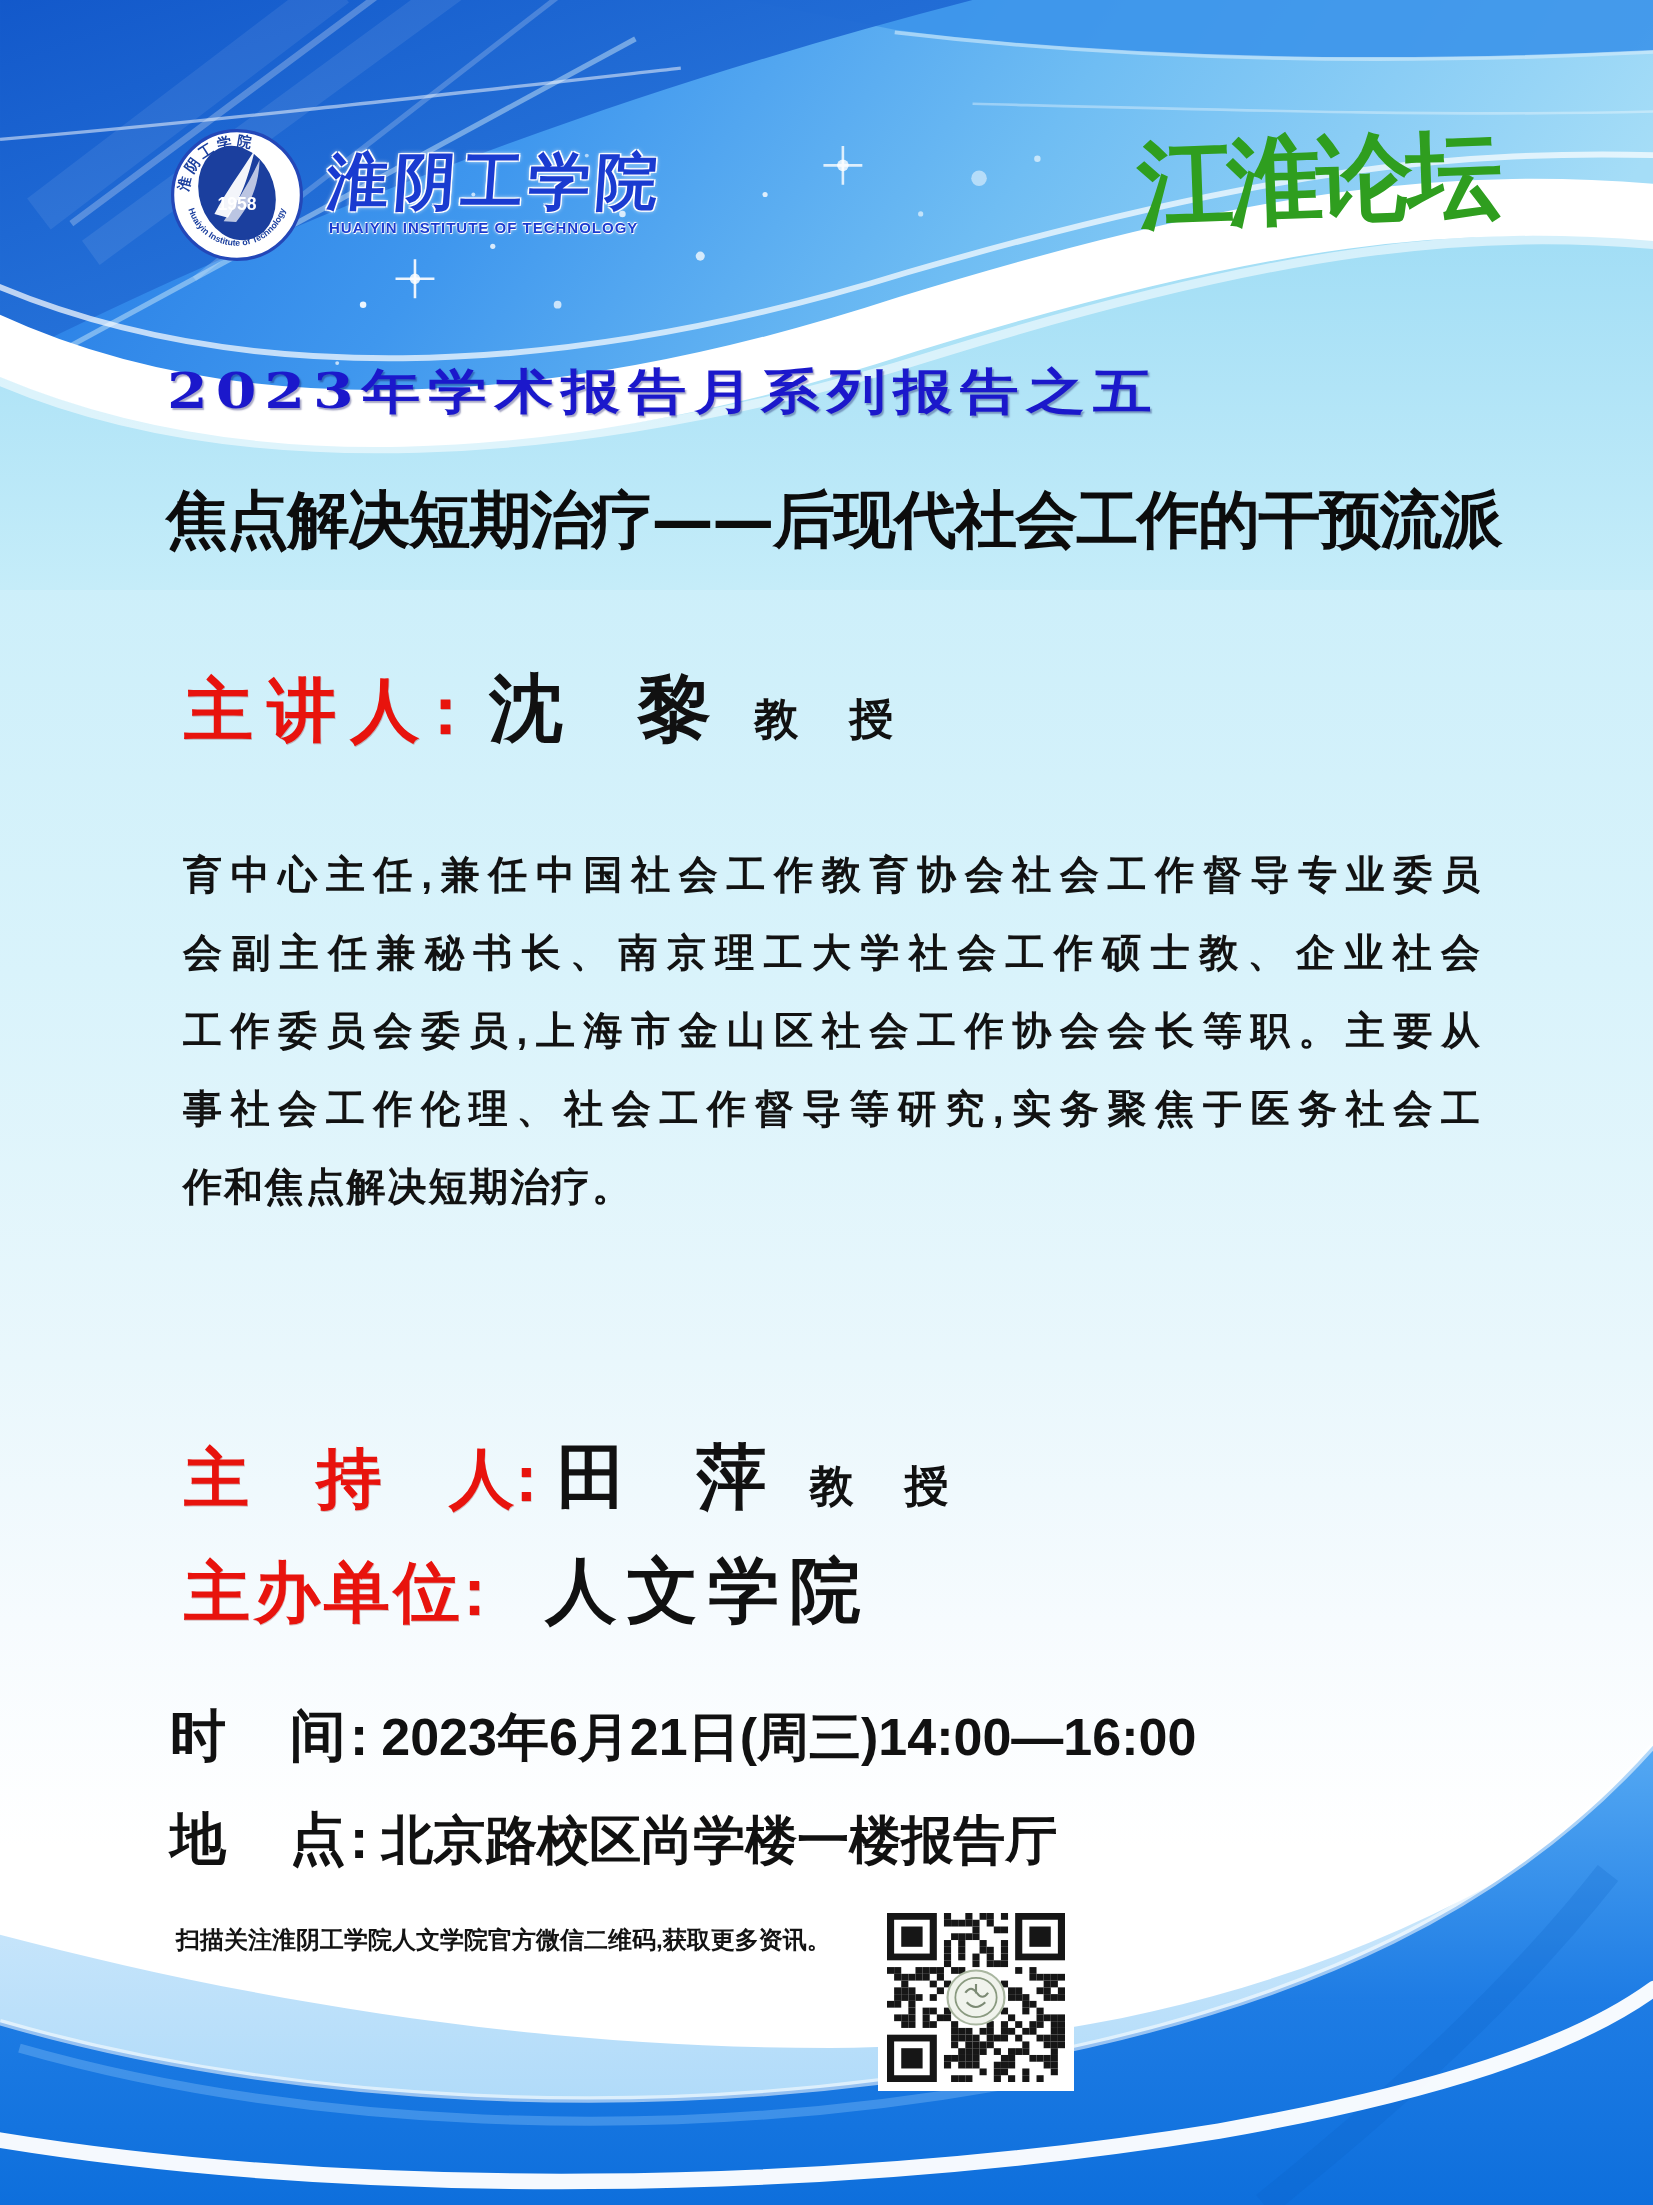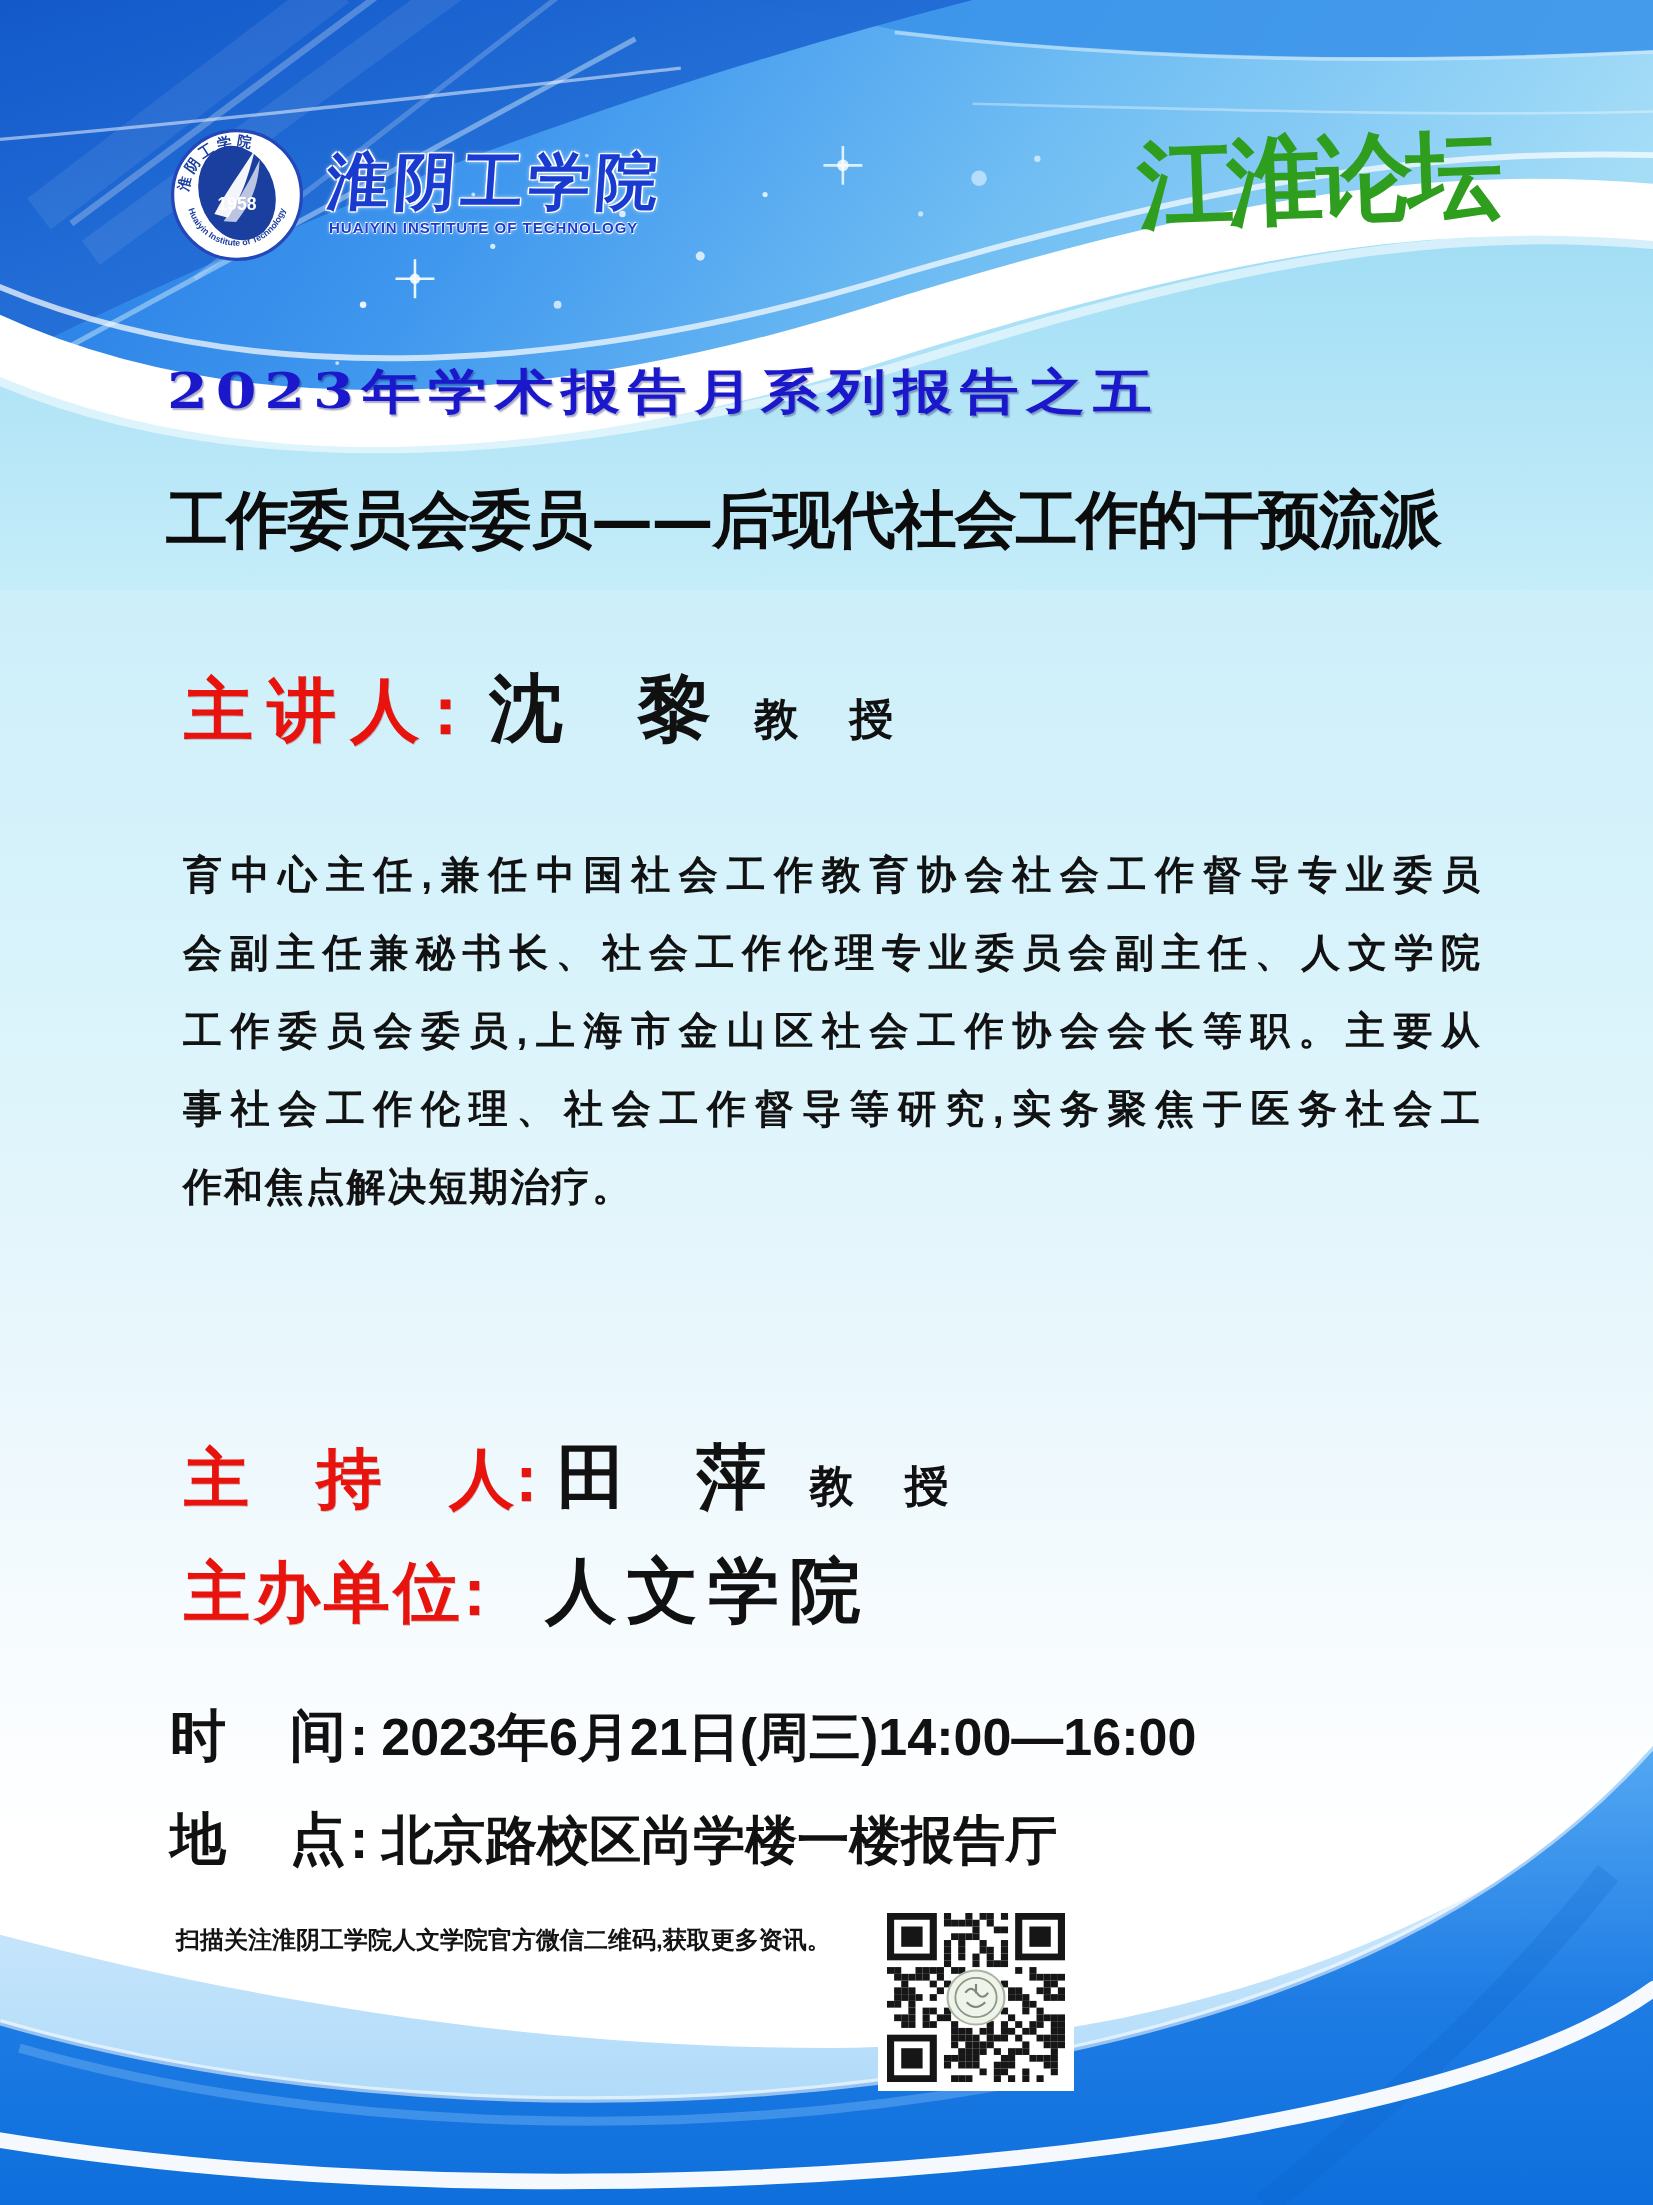--- a/index.html
+++ b/index.html
@@ -151,31 +151,31 @@
     <text font-size="13.5" font-weight="bold" fill="#1b3f9e" font-family="Liberation Sans,sans-serif">
       <textPath href="#arcBottom" startOffset="50%" text-anchor="middle">Huaiyin Institute of Technology</textPath>
     </text>
   </svg>
 
   <div class="abs school-cn">淮阴工学院</div>
   <div class="abs school-en">HUAIYIN  INSTITUTE  OF  TECHNOLOGY</div>
   <div class="abs forum">江淮论坛</div>
 
   <div class="abs series-title">2023年学术报告月系列报告之五</div>
-  <div class="abs main-title">工作委员会委员——后现代社会工作的干预流派</div>
+  <div class="abs main-title">焦点解决短期治疗——后现代社会工作的干预流派</div>
 
   <div class="abs row speaker-row baseline">
     <span class="label-red">主讲人:</span>
     <span class="person-name">沈　黎</span>
     <span class="person-title">教 授</span>
   </div>
 
   <div class="abs bio">
     <div class="jline">育中心主任,兼任中国社会工作教育协会社会工作督导专业委员</div>
-    <div class="jline">会副主任兼秘书长、社会工作伦理专业委员会副主任、人文学院</div>
+    <div class="jline">会副主任兼秘书长、南京理工大学社会工作硕士教、企业社会</div>
     <div class="jline">工作委员会委员,上海市金山区社会工作协会会长等职。主要从</div>
     <div class="jline">事社会工作伦理、社会工作督导等研究,实务聚焦于医务社会工</div>
     <div class="last">作和焦点解决短期治疗。</div>
   </div>
 
   <div class="abs row host-row baseline">
     <span class="label-red">主　持　人:</span>
     <span class="person-name">田　萍</span>
     <span class="person-title">教 授</span>
   </div>

